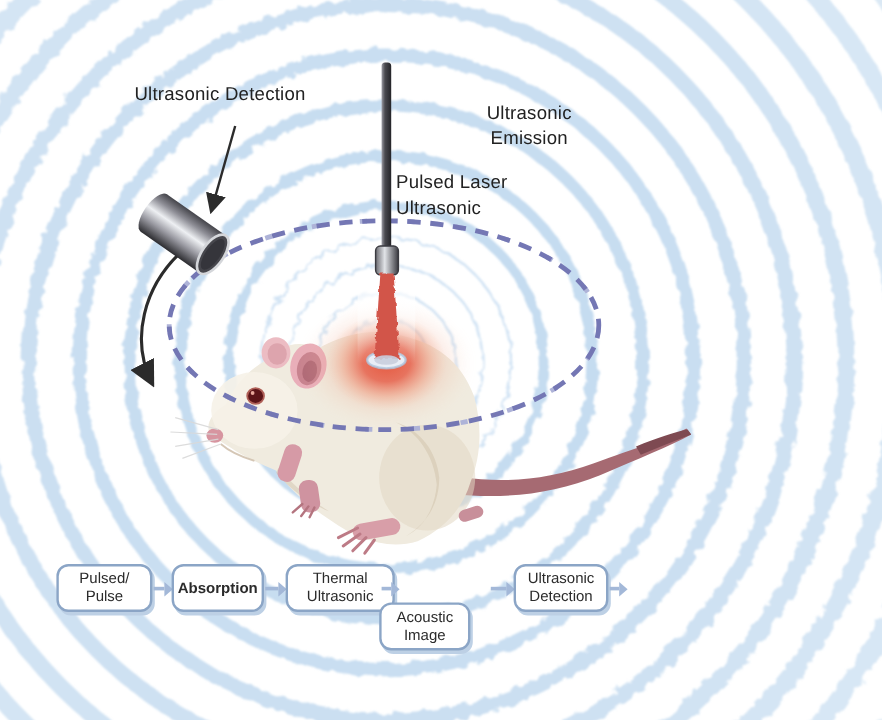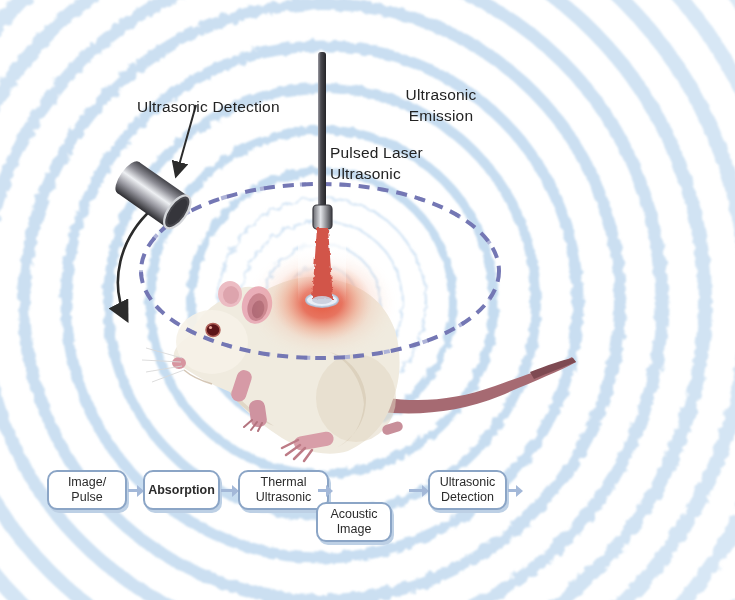--- a/index.html
+++ b/index.html
@@ -6,21 +6,21 @@
   #stage{
     position:relative;width:735px;height:600px;overflow:hidden;
     background:#ffffff;font-family:"Liberation Sans",sans-serif;
   }
   #scene-svg{position:absolute;left:0;top:0;}
   .label{
     position:absolute;color:#222;font-size:15.5px;line-height:21px;
     letter-spacing:.2px;white-space:nowrap;
   }
   .label .ln{display:block;}
-  #ud-label{left:112px;top:96px;margin-left:25px;}
+  #ud-label{left:112px;top:68px;}
   #ue-label{left:391px;top:84px;width:100px;text-align:center;}
   #pl-label{left:330px;top:142px;}
   
   #flowchart{position:absolute;left:0;top:0;width:735px;height:600px;pointer-events:none;}
   .flow-box{
     position:absolute;top:470px;height:40px;background:#ffffff;
     border:2px solid #8ba5c6;border-radius:10px;
     box-shadow:2px 3px 0 #bdd0e5;
     display:flex;flex-direction:column;align-items:center;justify-content:center;
     font-size:12.5px;line-height:15px;color:#2b2b2b;text-align:center;
@@ -218,21 +218,21 @@
     <span class="ln">Emission</span>
   </div>
 
   <div class="label" id="pl-label">
     <span class="ln">Pulsed Laser</span>
     <span class="ln">Ultrasonic</span>
   </div>
 
   <div id="flowchart">
     <div class="flow-box b1">
-      <span>Image/</span>
+      <span>Pulsed/</span>
       <span>Pulse</span>
     </div>
     <div class="flow-arrow a1"></div>
     <div class="flow-box b2">
       <span>Absorption</span>
       <span></span>
     </div>
     <div class="flow-arrow a2"></div>
     <div class="flow-box b3">
       <span>Thermal</span>

